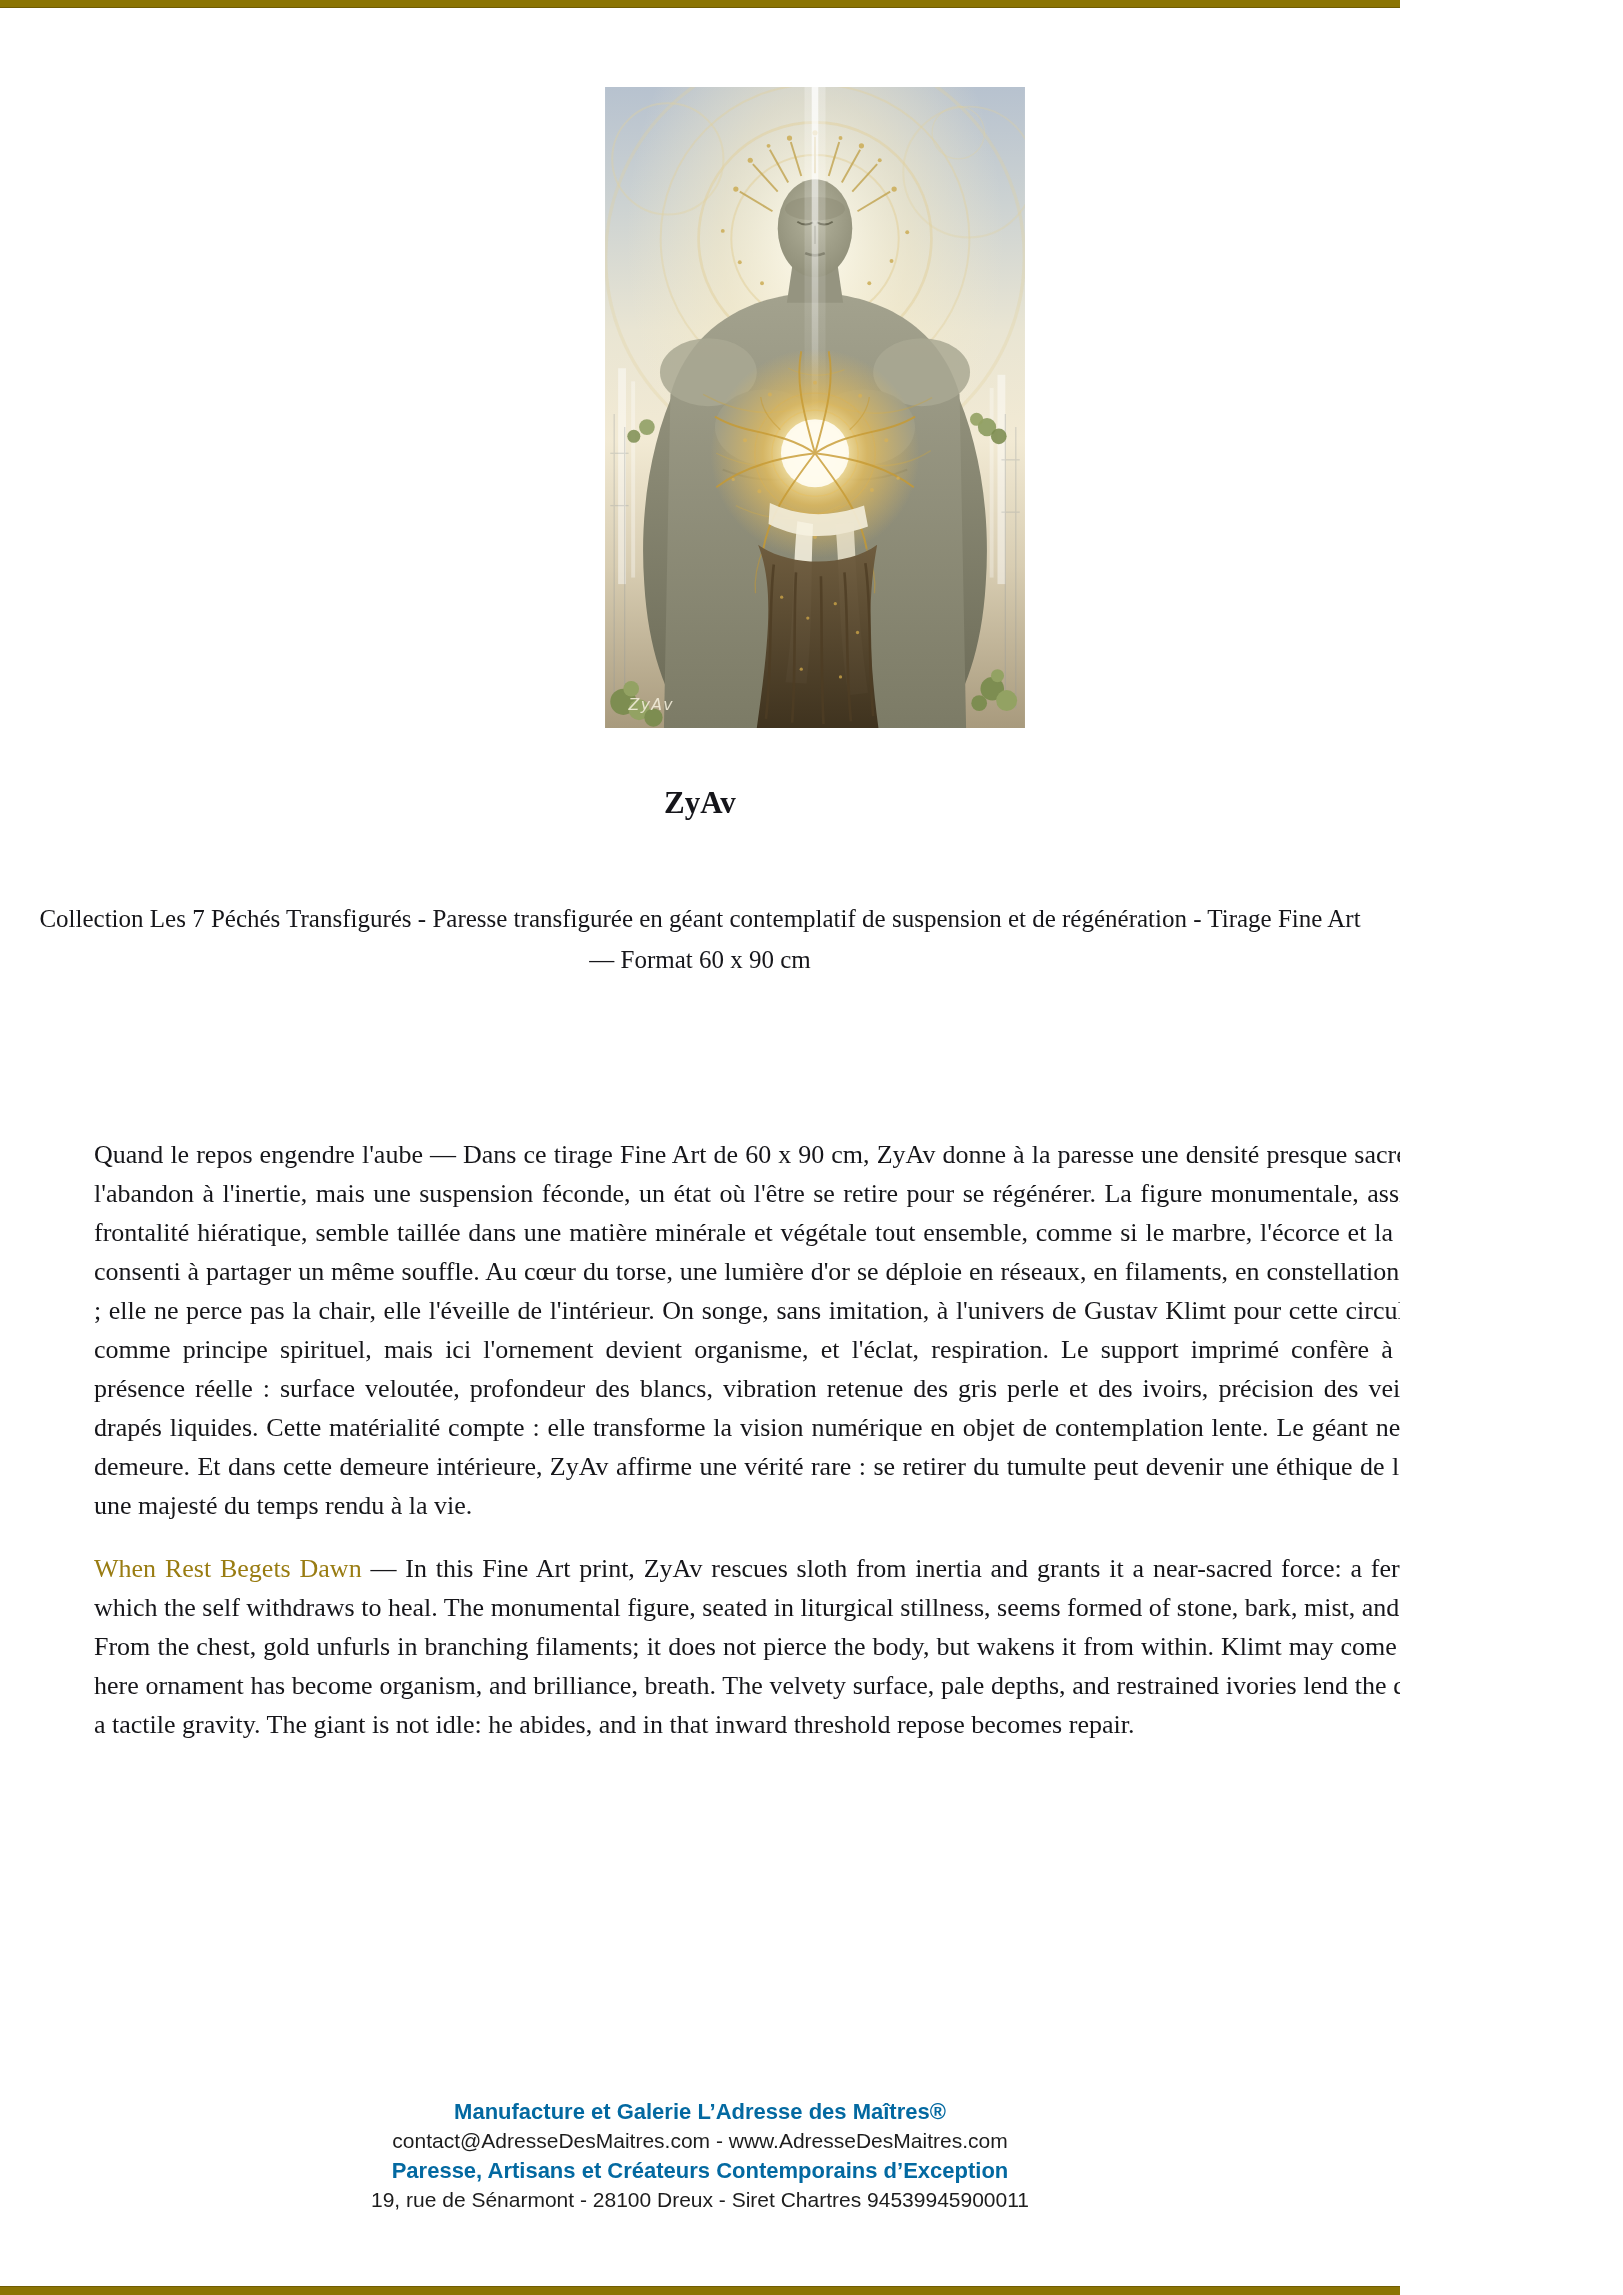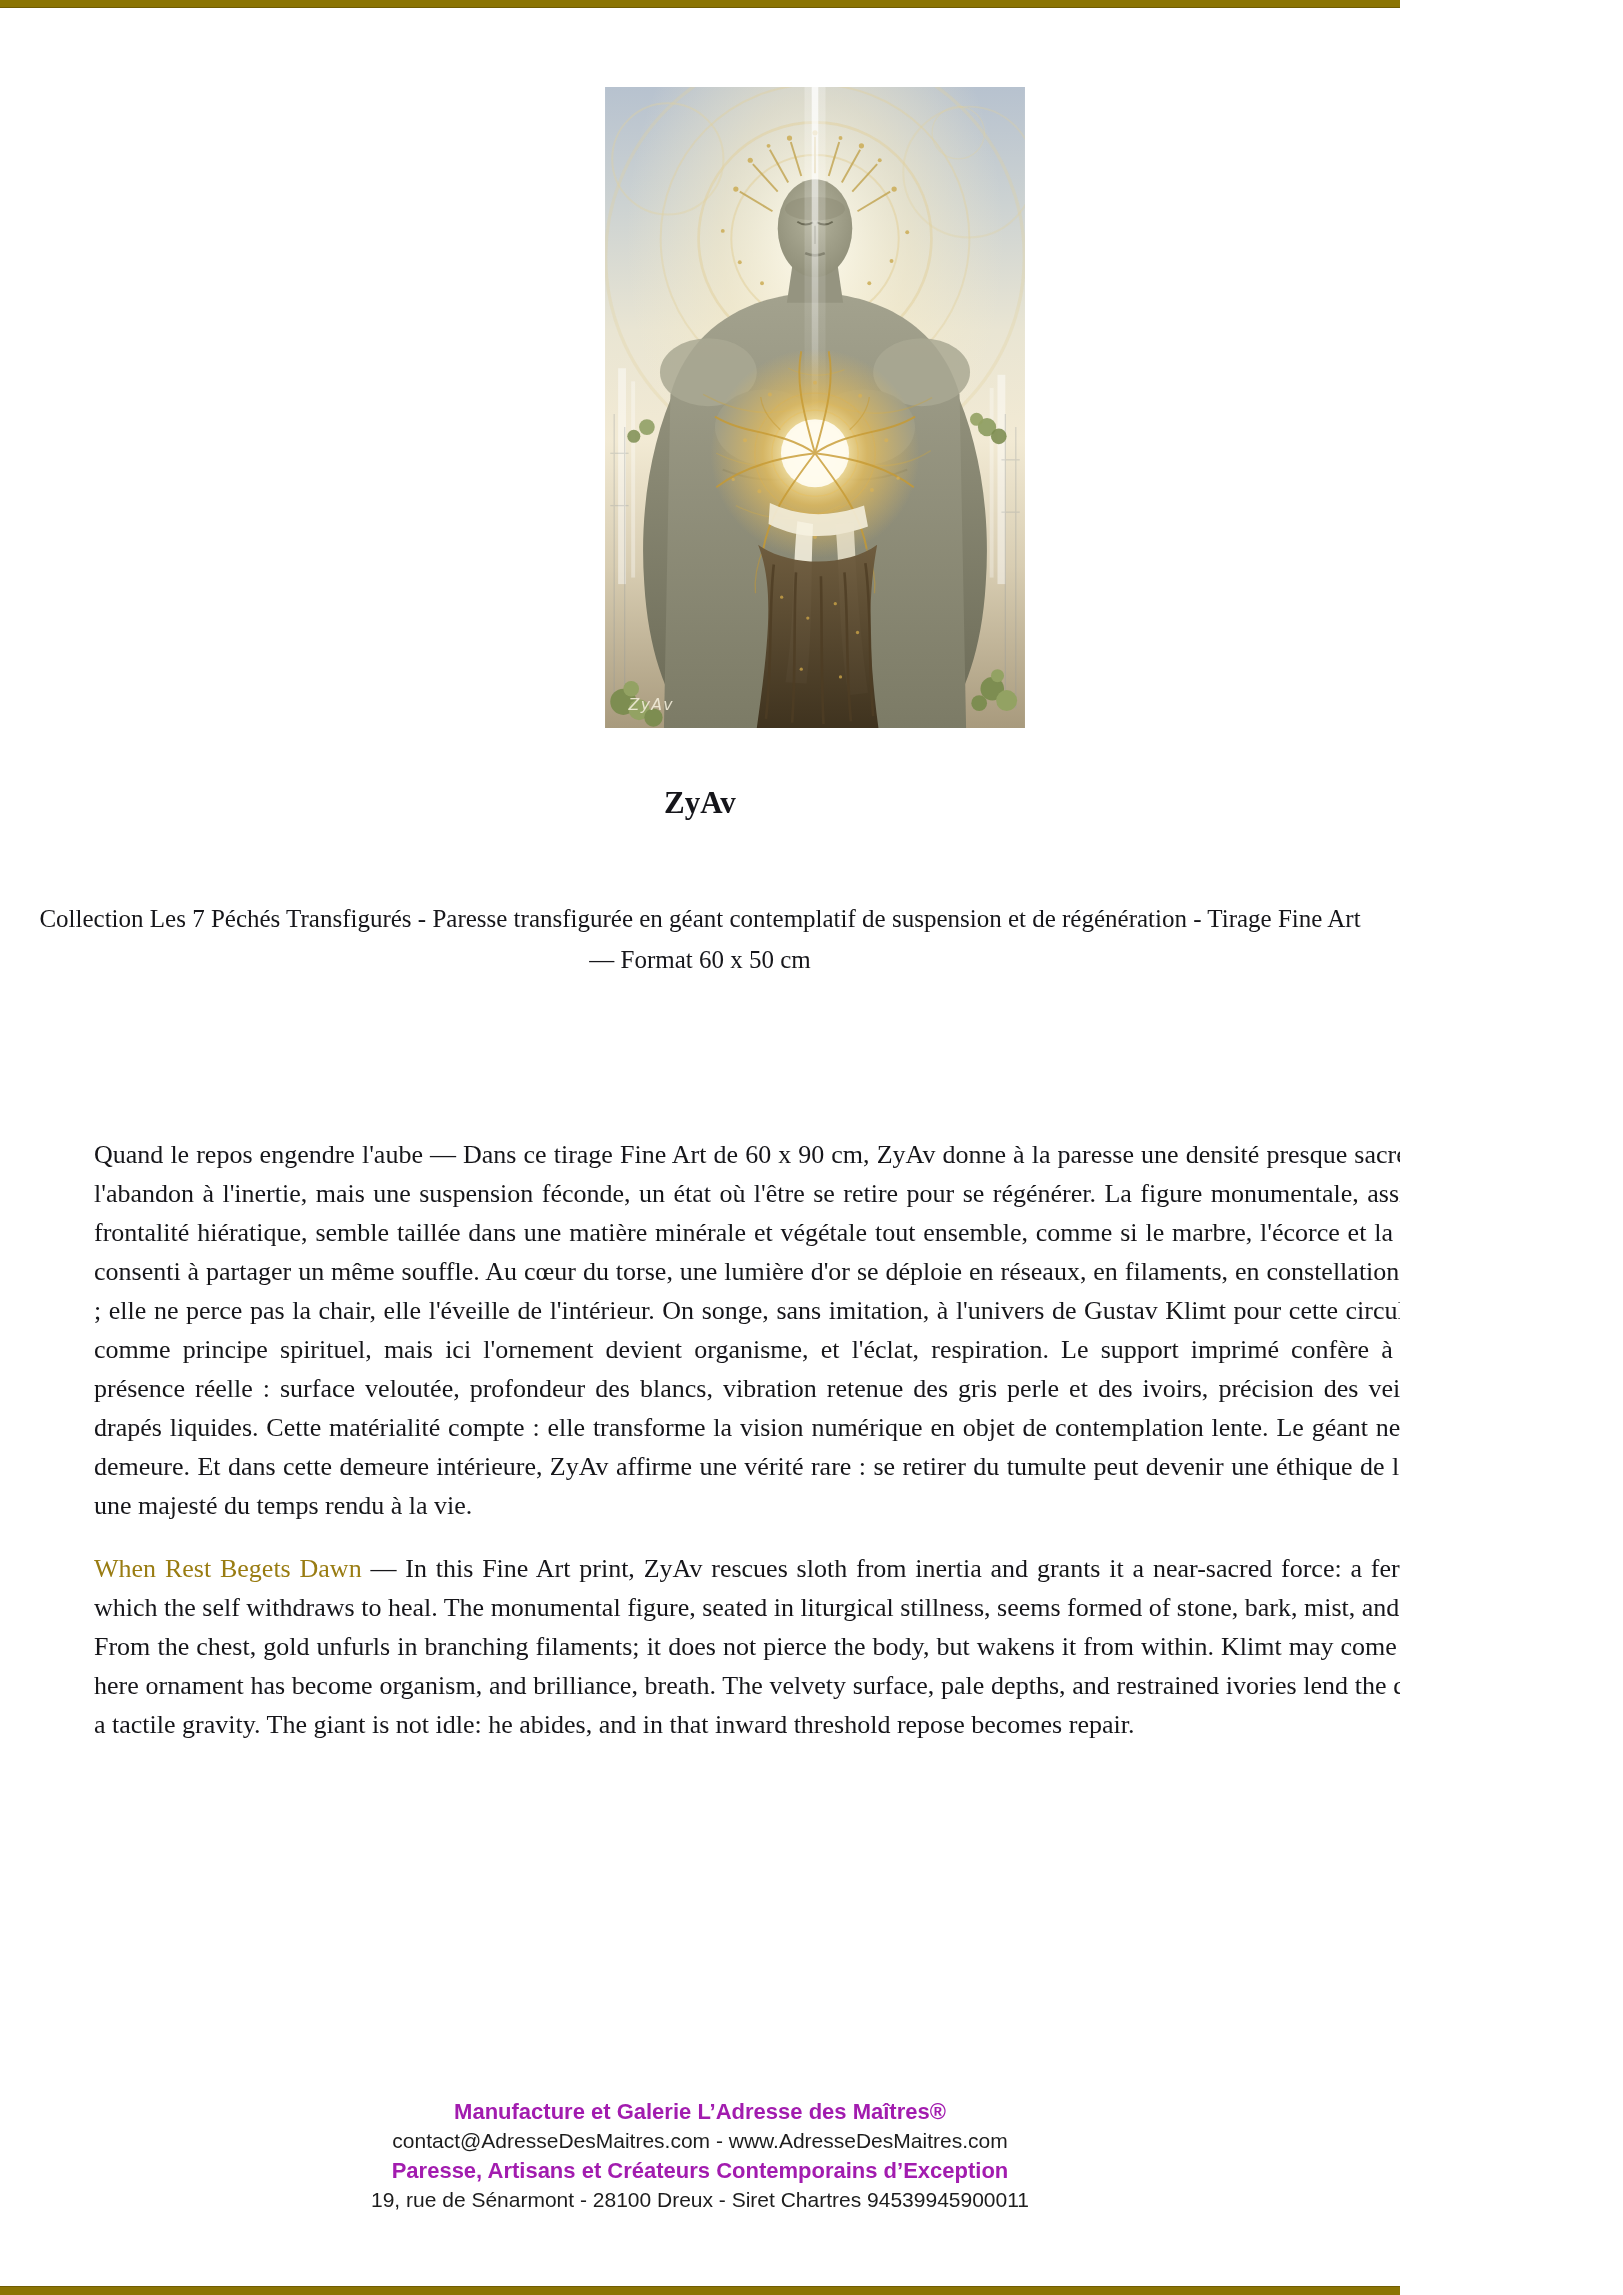--- a/index.html
+++ b/index.html
@@ -44,21 +44,21 @@
     font-size:26px;line-height:39px;text-align:justify;color:#16161a;
   }
   .body-text p{margin:0;}
   .body-text p.para-en{margin-top:23.6px;}
   .lead-gold{color:#997c12;}
   .footer{
     position:absolute;top:2097px;left:0;width:100%;
     text-align:center;font-family:"Liberation Sans","DejaVu Sans",sans-serif;
     line-height:29.4px;
   }
-  .footer .f-gold{color:#a21caf;font-weight:bold;font-size:22px;}
+  .footer .f-gold{color:#0369a1;font-weight:bold;font-size:22px;}
   .footer .f-dark{color:#1d1d1d;font-size:21px;}
   .logo-box{
     position:absolute;left:1422px;top:2057px;width:120px;height:115px;
     border:1.3px solid #bda256;background:#0f172a;box-sizing:border-box;
     display:flex;flex-direction:column;align-items:center;justify-content:center;
     font-family:"Liberation Serif","DejaVu Serif",serif;color:#9b7d31;
     text-align:center;
   }
   .logo-box .l1{font-size:16.4px;letter-spacing:0.7px;line-height:19.6px;}
   .logo-box .l2{font-size:7.9px;letter-spacing:1.3px;line-height:10.5px;}
@@ -288,21 +288,21 @@
           <circle cx="44" cy="534" r="10" fill="#7d8d51" opacity="0.85"></circle>
       </g>
 
       <text x="36" y="952" font-family="DejaVu Sans, sans-serif" font-style="italic" font-size="24" fill="#f2ecd9" opacity="0.9" letter-spacing="2">ZyAv</text>
     </svg>
   </figure>
 
   <div class="artist">ZyAv</div>
 
 
-  <div class="subtitle">Collection Les 7 Péchés Transfigurés - Paresse transfigurée en géant contemplatif de suspension et de régénération - Tirage Fine Art — Format 60 x 50 cm</div>
+  <div class="subtitle">Collection Les 7 Péchés Transfigurés - Paresse transfigurée en géant contemplatif de suspension et de régénération - Tirage Fine Art — Format 60 x 90 cm</div>
 
 
   <div class="body-text">
     <p class="para para-fr">
       <span>Quand le repos engendre l'aube — Dans ce tirage Fine Art de 60 x 90 cm, ZyAv donne à la paresse une densité presque sacrée : non plus l'abandon à l'inertie, mais une suspension féconde, un état où l'être se retire pour se régénérer. La figure monumentale, assise dans une frontalité hiératique, semble taillée dans une matière minérale et végétale tout ensemble, comme si le marbre, l'écorce et la sève avaient consenti à partager un même souffle. Au cœur du torse, une lumière d'or se déploie en réseaux, en filaments, en constellations organiques ; elle ne perce pas la chair, elle l'éveille de l'intérieur. On songe, sans imitation, à l'univers de Gustav Klimt pour cette circulation de l'or comme principe spirituel, mais ici l'ornement devient organisme, et l'éclat, respiration. Le support imprimé confère à l'image une présence réelle : surface veloutée, profondeur des blancs, vibration retenue des gris perle et des ivoirs, précision des veinures et des drapés liquides. Cette matérialité compte : elle transforme la vision numérique en objet de contemplation lente. Le géant ne dort pas ; il demeure. Et dans cette demeure intérieure, ZyAv affirme une vérité rare : se retirer du tumulte peut devenir une éthique de la réparation, une majesté du temps rendu à la vie.</span>
     </p>
     <p class="para para-en">
       <span class="lead-gold">When Rest Begets Dawn</span><span> — In this Fine Art print, ZyAv rescues sloth from inertia and grants it a near-sacred force: a fertile pause in which the self withdraws to heal. The monumental figure, seated in liturgical stillness, seems formed of stone, bark, mist, and living flesh. From the chest, gold unfurls in branching filaments; it does not pierce the body, but wakens it from within. Klimt may come to mind, yet here ornament has become organism, and brilliance, breath. The velvety surface, pale depths, and restrained ivories lend the digital image a tactile gravity. The giant is not idle: he abides, and in that inward threshold repose becomes repair.</span>
     </p>
   </div>

